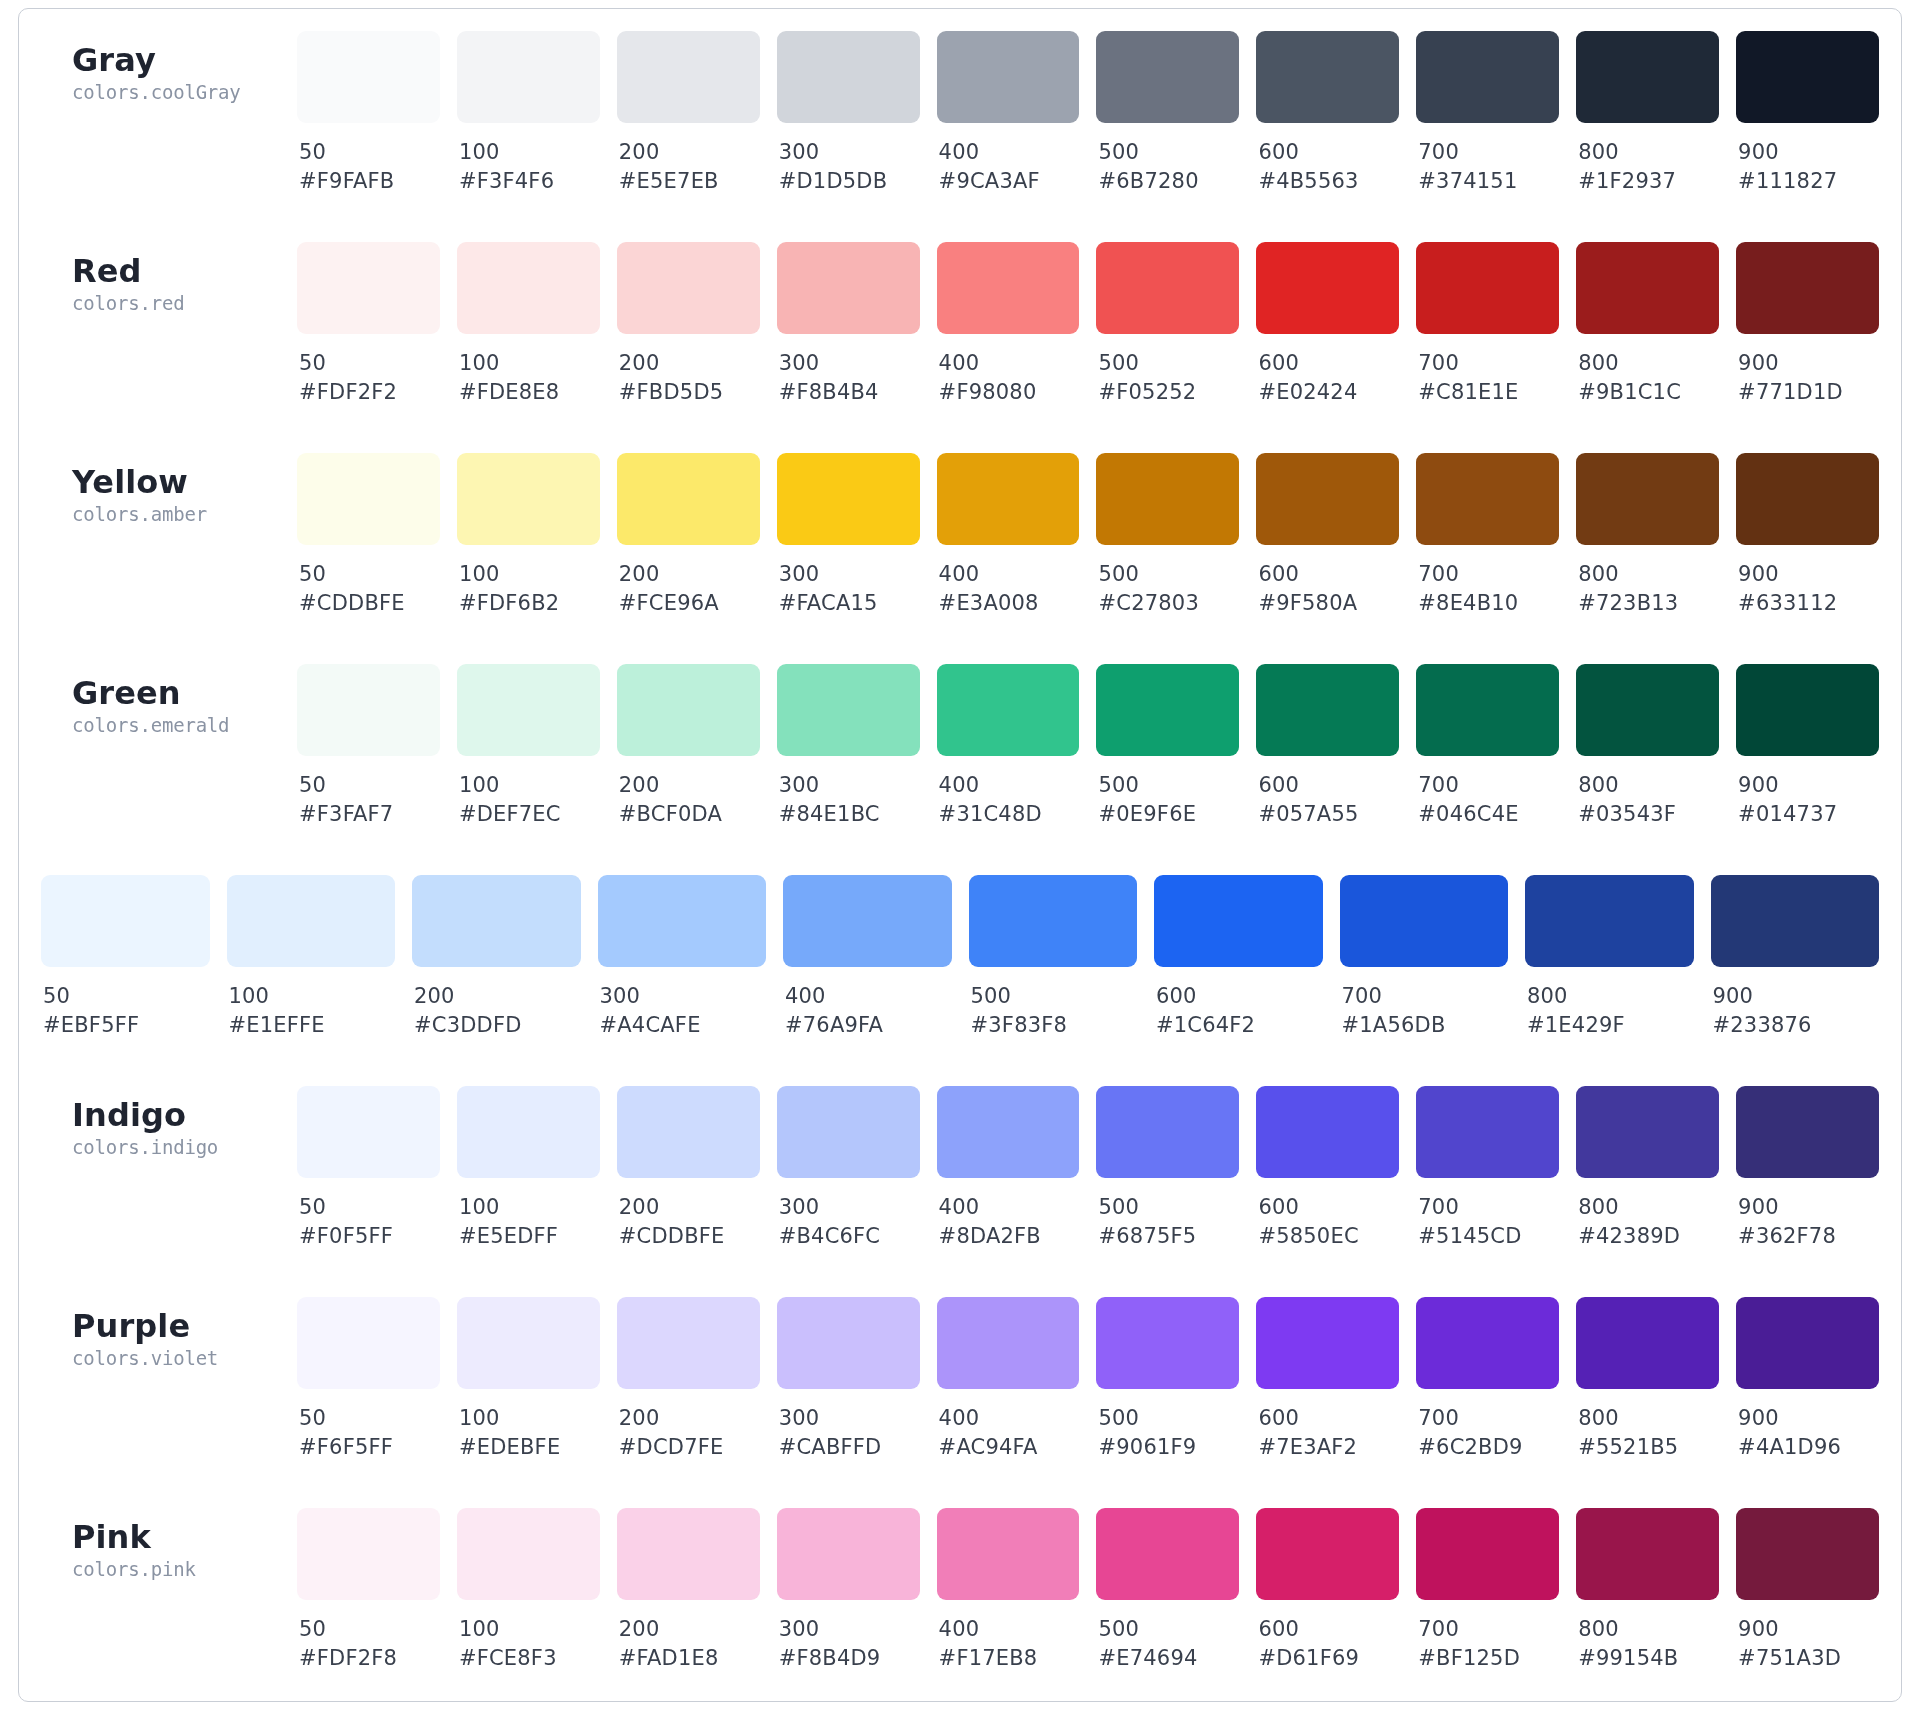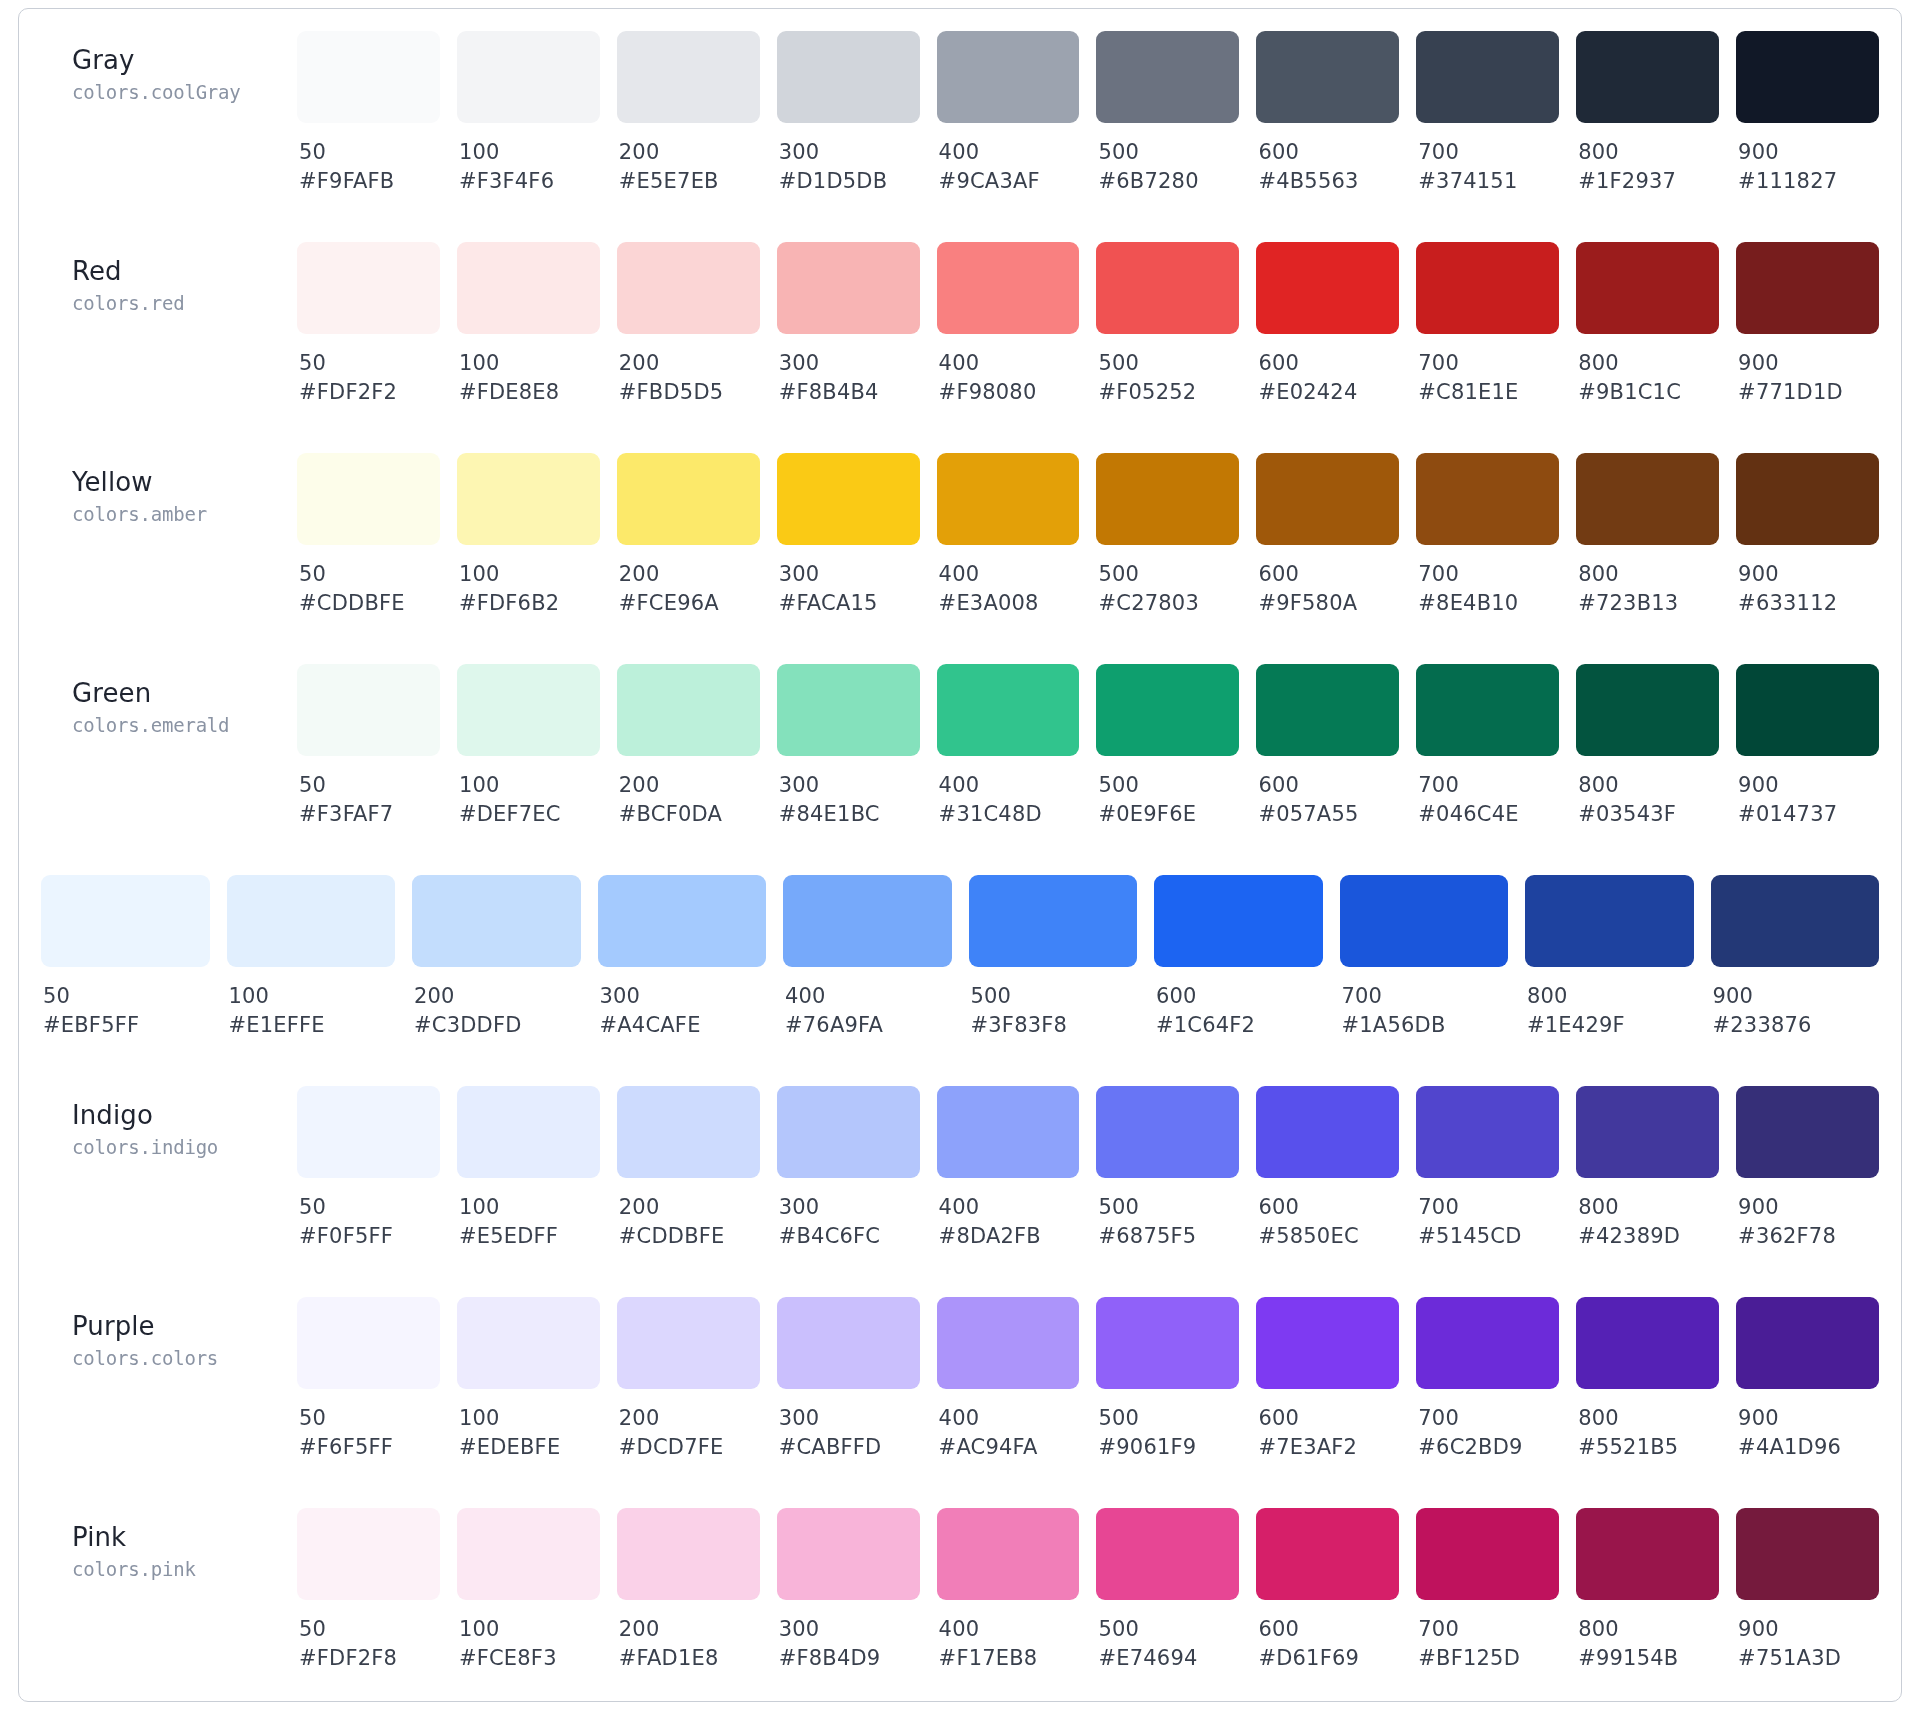--- a/index.html
+++ b/index.html
@@ -38,22 +38,22 @@
 
   .row-label {
     width: 256px;
     flex: 0 0 256px;
     padding-left: 31px;
     padding-top: 12px;
   }
 
   .family-name {
     font-family: "DejaVu Sans", sans-serif;
-    font-size: 26px;
-    font-weight: 400;
+    font-size: 32px;
+    font-weight: 700;
     color: #1f2430;
     letter-spacing: 0.1px;
     line-height: 34px;
   }
 
   .family-token {
     font-family: "DejaVu Sans Mono", monospace;
     font-size: 19px;
     font-weight: 400;
     color: #8a93a3;
@@ -566,21 +566,21 @@
             <div class="swatch-meta">
               <div class="swatch-step">900</div>
               <div class="swatch-hex">#362F78</div>
             </div>
           </div>
         </div>
       </div>
       <div class="palette-row">
         <div class="row-label">
           <div class="family-name">Purple</div>
-          <div class="family-token">colors.colors</div>
+          <div class="family-token">colors.violet</div>
         </div>
         <div class="swatch-grid">
           <div class="swatch-cell">
             <div class="swatch-chip" style="background: rgb(246, 245, 255);"></div>
             <div class="swatch-meta">
               <div class="swatch-step">50</div>
               <div class="swatch-hex">#F6F5FF</div>
             </div>
           </div>
           <div class="swatch-cell">

